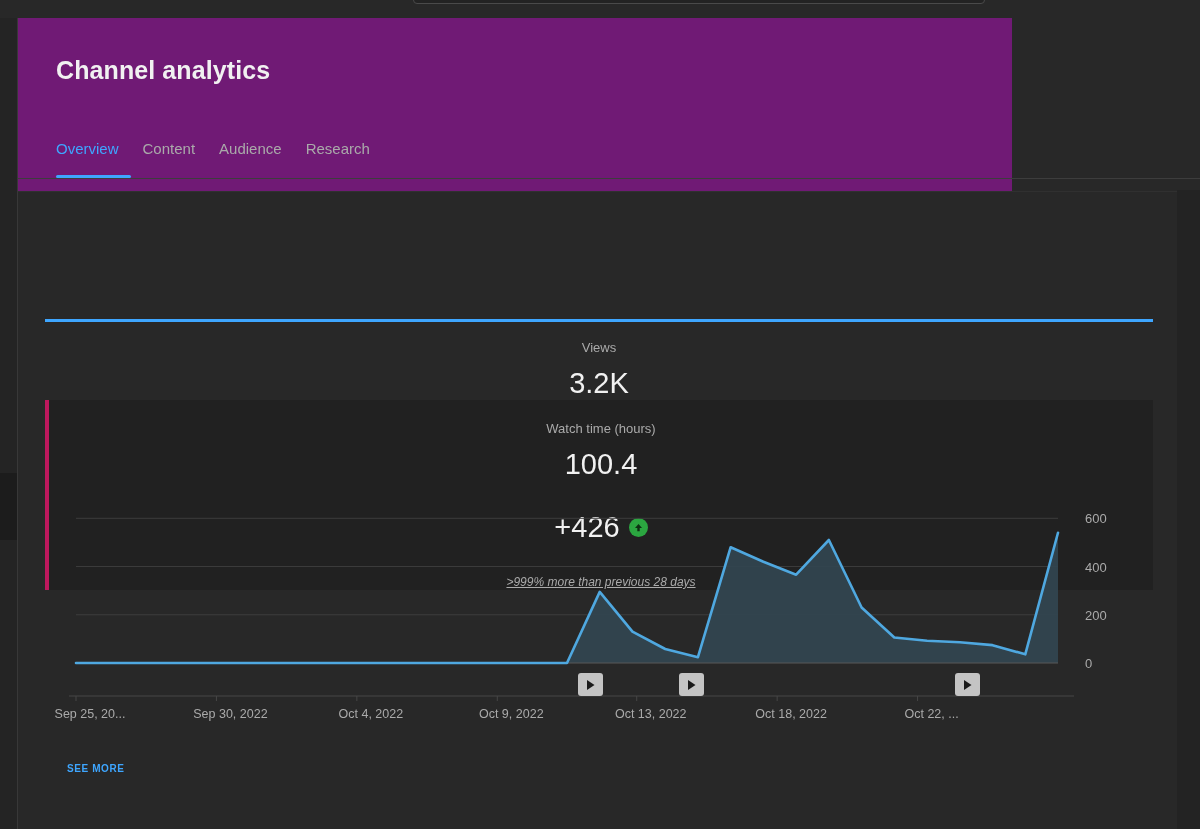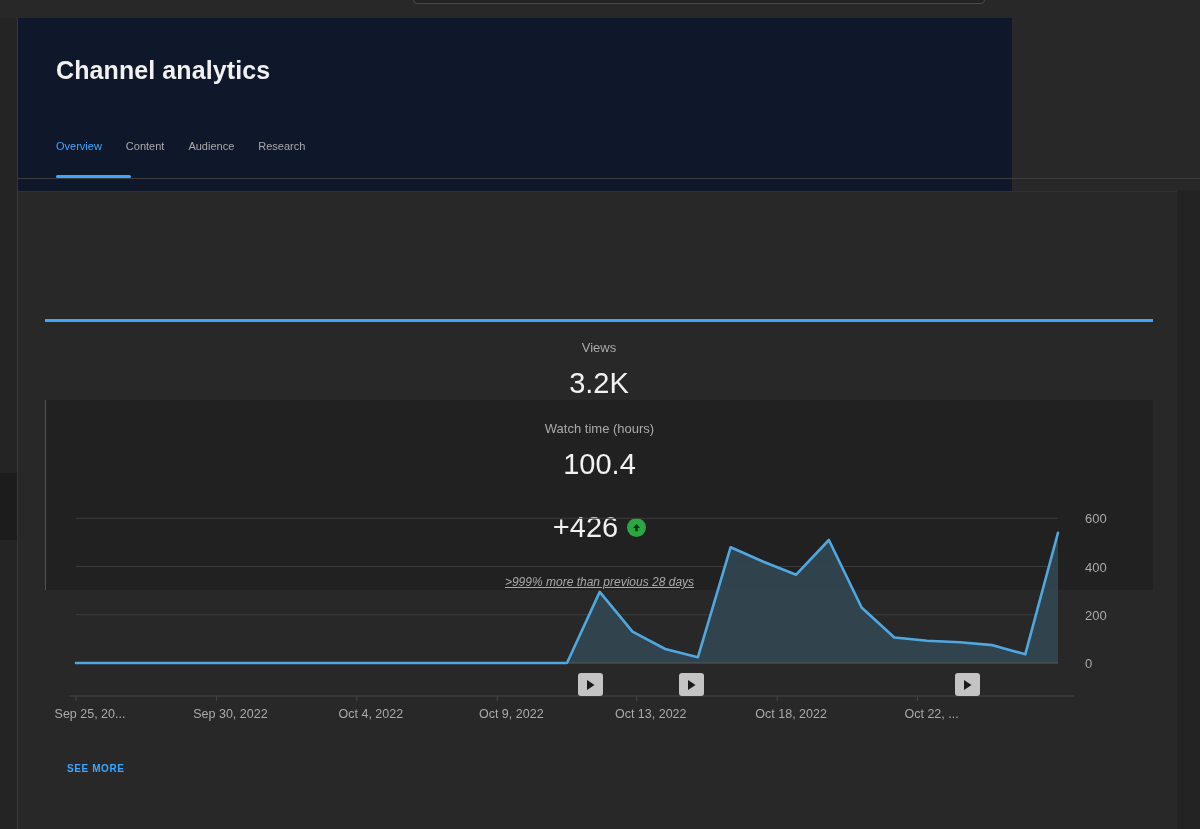--- a/index.html
+++ b/index.html
@@ -2,21 +2,21 @@
 <html><head>
 <meta charset="utf-8">
 <style>
   * { box-sizing: border-box; margin: 0; padding: 0; }
   html, body {
     width: 1200px; height: 829px;
     background: #282828;
     font-family: "Liberation Sans", sans-serif;
     overflow: hidden;
   }
-  #app { position: relative; width: 1012px; height: 829px; background: #0f172a; }
+  #app { position: relative; width: 1012px; height: 829px; background: #701a75; }
 
   
   .top-strip { position: absolute; left: 0; top: 0; width: 1200px; height: 18px; background: #282828; }
   .searchbox-stub {
     position: absolute; left: 413px; top: -26px; width: 572px; height: 30px;
     border: 1px solid #4a4a4a; border-radius: 4px; background: #232323;
   }
   .left-rail { position: absolute; left: 0px; top: 18px; width: 17px; height: 811px; background: #242424; }
   .left-rail-sel { position: absolute; left: 0px; top: 455px; width: 17px; height: 67px; background: #1c1c1c; }
   .left-rail-edge { position: absolute; left: 17px; top: 18px; width: 1px; height: 811px; background: #383838; }
@@ -24,21 +24,21 @@
   .hdr-divider { position: absolute; left: 18px; top: 178px; width: 1182px; height: 1px; background: #3d3d3d; }
   .content-top-edge { position: absolute; left: 18px; top: 190px; width: 1159px; height: 1px; background: #303030; }
 
   
   .page-title {
     position: absolute; left: 56px; top: 56px;
     font-size: 25px; font-weight: bold; color: #f1f1f1; letter-spacing: .1px;
   }
   .tabs { position: absolute; left: 56px; top: 140px; display: flex; gap: 0; }
   .tab {
-    font-size: 11px; color: #aaaaaa; padding: 0 24px 20px 0; cursor: pointer;
+    font-size: 15px; color: #aaaaaa; padding: 0 24px 20px 0; cursor: pointer;
     white-space: nowrap; background: none; border: none;
     font-family: "Liberation Sans", sans-serif;
   }
   .tab.active { color: #3ea6ff; }
   .tab-underline {
     position: absolute; left: 56px; top: 175px; width: 75px; height: 3px;
     background: #3ea6ff; border-radius: 2px;
   }
 
   
@@ -54,21 +54,21 @@
 
   
   .cards {
     position: absolute; left: 27px; top: 128px; width: 1108px; height: 143px;
     display: flex; background: #212121; flex-direction: column;
   }
   .card {
     flex: 1; position: relative; padding-top: 20px; text-align: center;
     background: #212121; cursor: pointer;
   }
-  .card + .card { border-left: 1px solid #be185d; }
+  .card + .card { border-left: 4px solid #be185d; }
   .card.active { background: #282828; }
   .card.active::before {
     content: ""; position: absolute; left: 0; top: 0; right: 0; height: 3px;
     background: #3ea6ff;
   }
   .card-label { font-size: 13px; color: #aaaaaa; line-height: 18px; }
   .card-value {
     font-size: 29px; color: #f1f1f1; margin-top: 9px; line-height: 34px;
     display: flex; align-items: center; justify-content: center; gap: 9px;
   }

